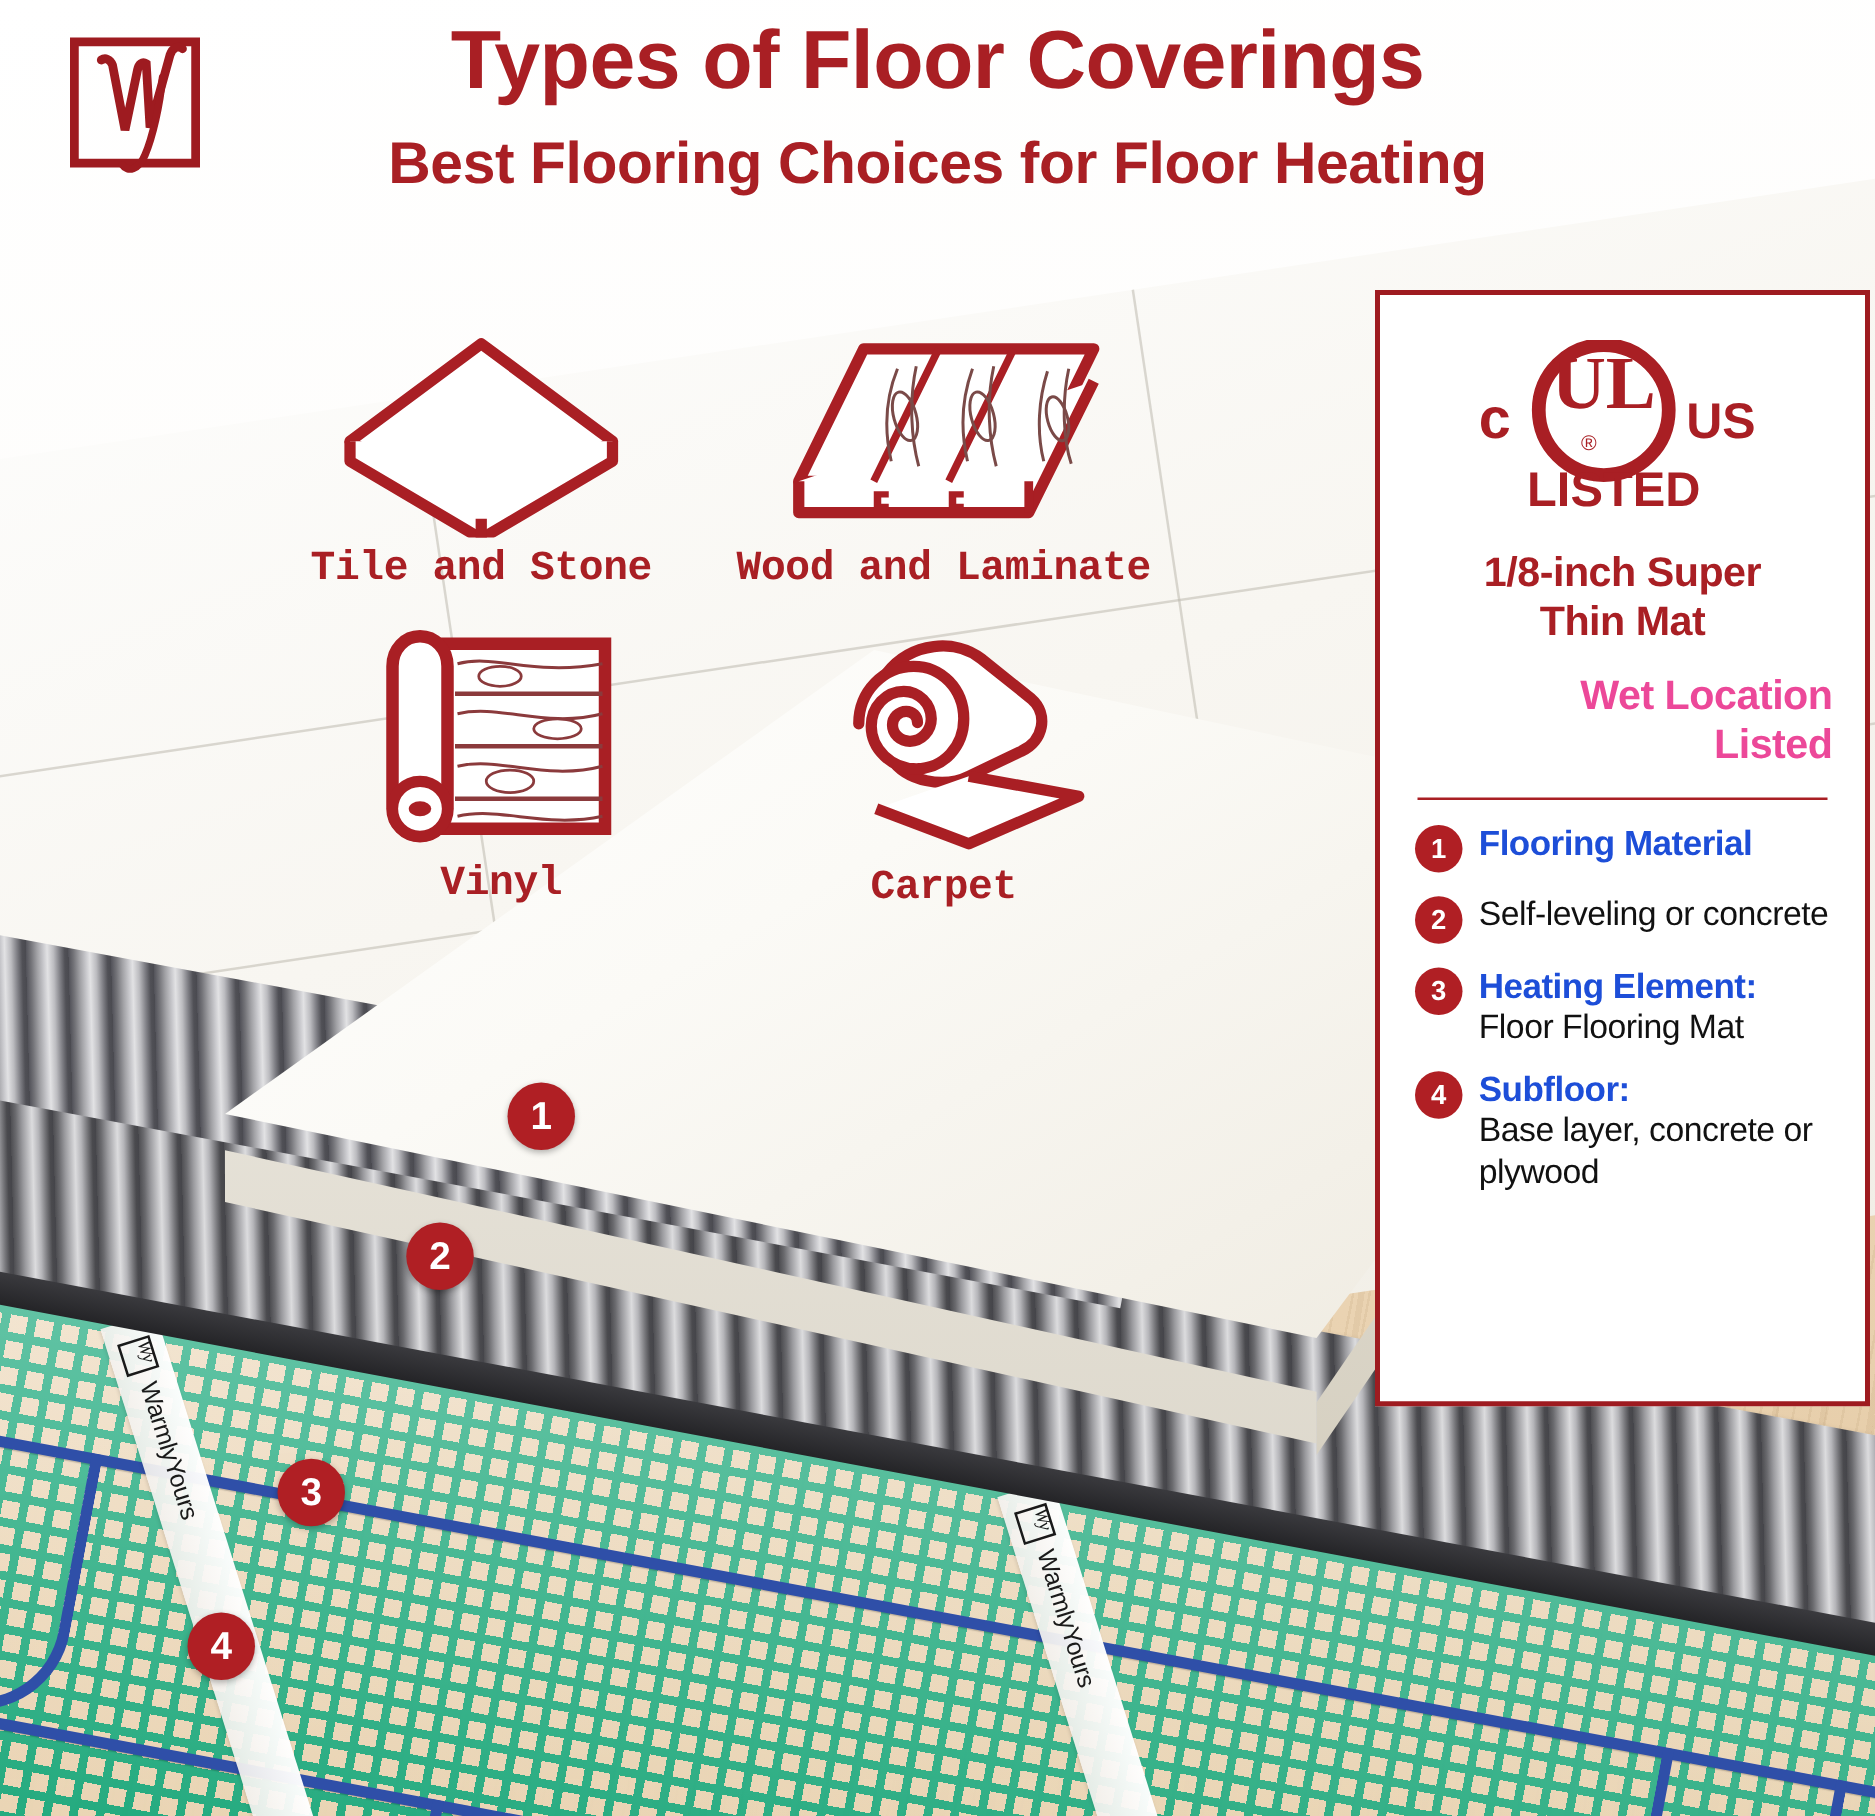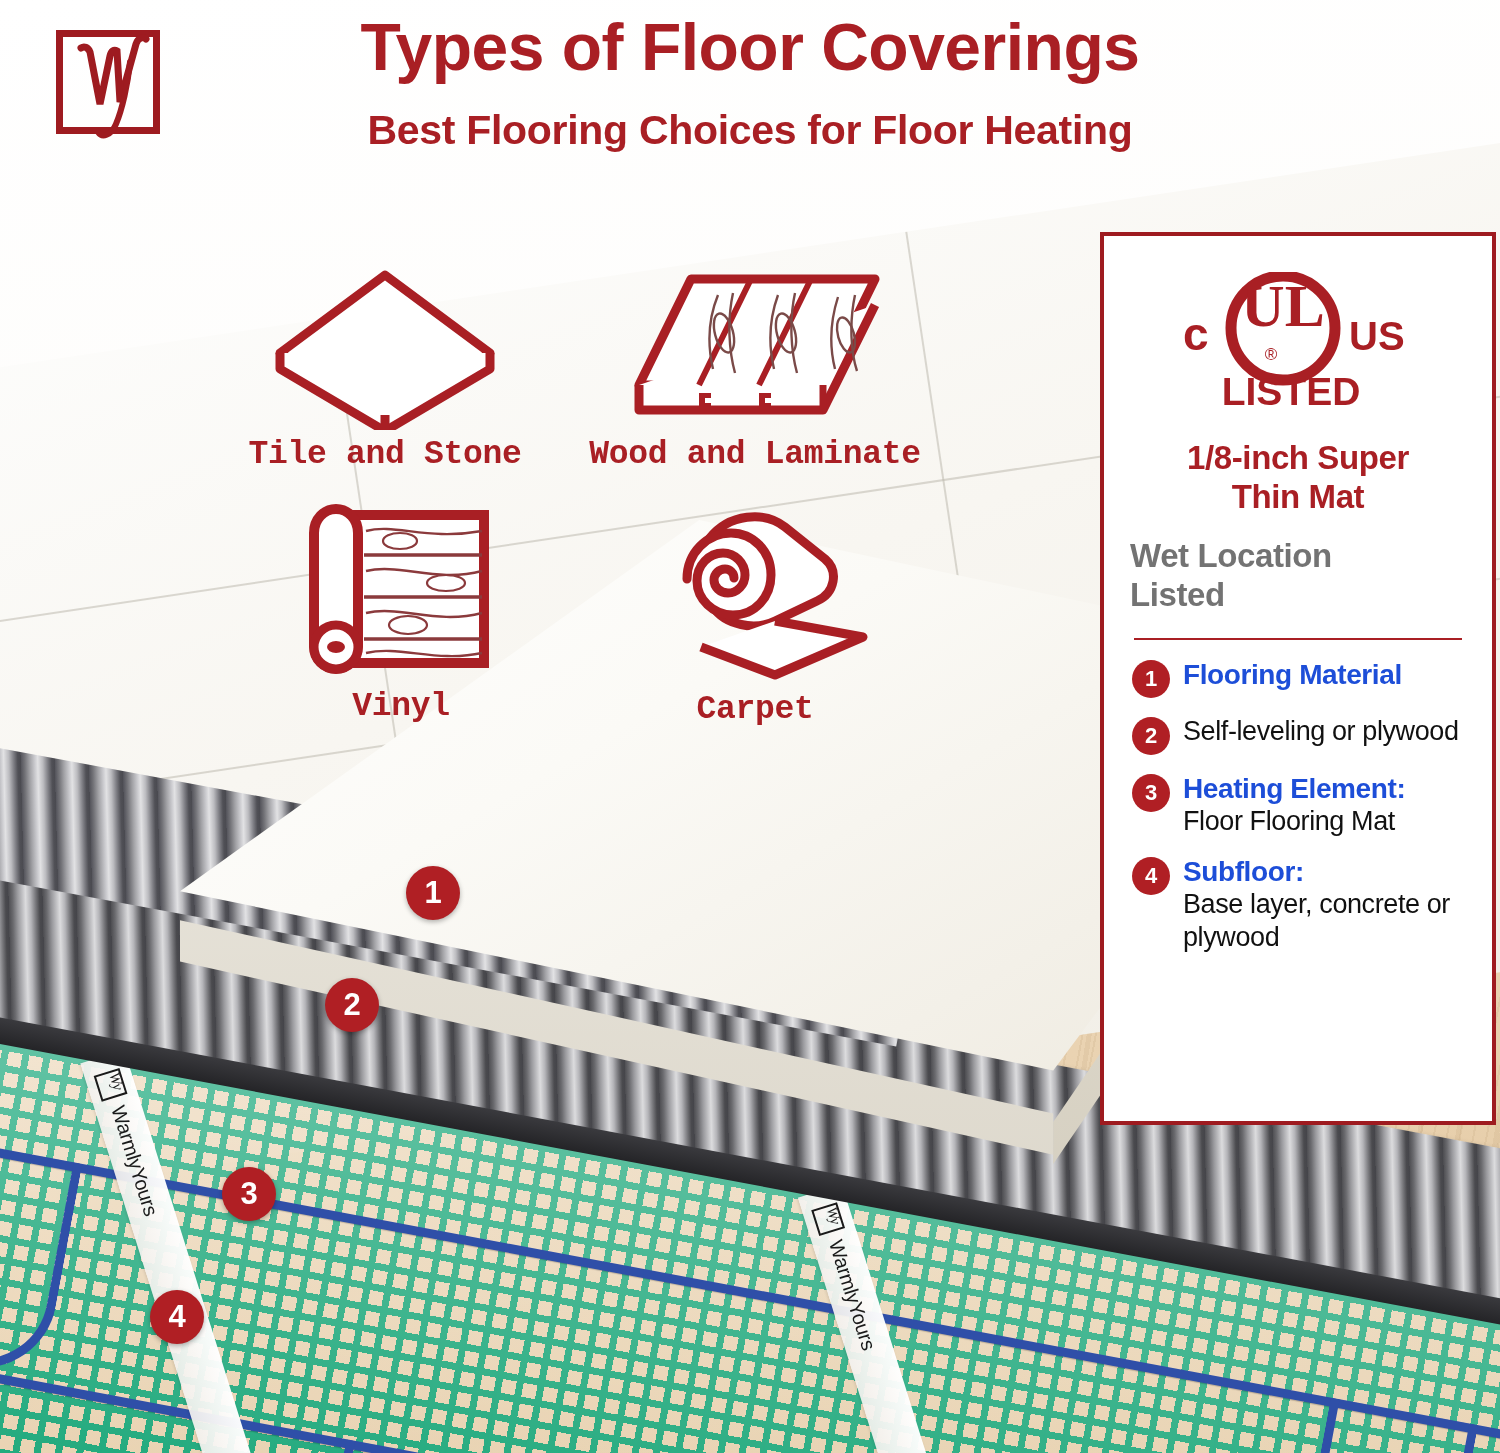--- a/index.html
+++ b/index.html
@@ -7,21 +7,21 @@
   #stage{position:relative;width:1500px;height:1453px;background:#ffffff;overflow:hidden;}
 
   
   .header{position:absolute;left:0;top:0;width:1500px;height:200px;z-index:40;}
   .logo-box{position:absolute;left:48px;top:22px;width:120px;height:118px;}
   .logo-sq{position:absolute;left:8px;top:8px;width:104px;height:104px;border:7px solid #9e1b20;box-sizing:border-box;}
   .logo-wy{position:absolute;left:0;top:0;width:120px;height:118px;}
   .title{position:absolute;left:180px;top:8px;width:1140px;text-align:center;
          font-size:66px;line-height:78px;font-weight:bold;color:#a91f24;letter-spacing:-0.5px;}
   .subtitle{position:absolute;left:180px;top:104px;width:1140px;text-align:center;
-         font-size:41px;line-height:52px;font-weight:bold;color:#a91f24;letter-spacing:-0.3px;}
+         font-size:47px;line-height:52px;font-weight:bold;color:#a91f24;letter-spacing:-0.3px;}
 
   
   .scene{position:absolute;left:0;top:0;width:1500px;height:1453px;z-index:5;overflow:hidden;}
 
   
   .backdrop{position:absolute;left:0;top:0;width:1500px;height:1453px;
     background:linear-gradient(175deg,#ffffff 0%,#fdfcfa 40%,#f7f5f0 65%,#f2efe8 100%);}
 
   
   .plywood{position:absolute;left:-120px;top:880px;width:1760px;height:700px;
@@ -106,21 +106,21 @@
   .icon-cap{font-size:33px;font-weight:bold;color:#a91f24;letter-spacing:-.3px;margin-top:6px;}
   .ic{display:block;margin:0 auto;}
 
   
   .panel{position:absolute;left:1100px;top:232px;width:396px;height:893px;
     background:#ffffff;border:4px solid #9e1b20;box-sizing:border-box;z-index:45;
     padding:18px 26px 0 26px;}
   .ul-mark{width:100%;display:flex;justify-content:center;margin-top:18px;}
   .spec{text-align:center;color:#a91f24;font-weight:bold;font-size:33px;
     line-height:39px;margin-top:26px;letter-spacing:-.4px;}
-  .spec2{text-align:left;color:#737373;font-weight:bold;font-size:33px;
+  .spec2{text-align:right;color:#ec4899;font-weight:bold;font-size:33px;
     line-height:39px;margin-top:20px;letter-spacing:-.4px;}
   .rule{height:2px;background:#a91f24;margin:24px 4px 18px 4px;}
   .legend{padding:0 2px;}
   .leg-row{display:flex;align-items:flex-start;gap:13px;margin-bottom:17px;}
   .leg-num{flex:0 0 auto;width:38px;height:38px;border-radius:50%;background:#b01f24;
     color:#fff;font-size:22px;font-weight:bold;display:flex;align-items:center;
     justify-content:center;margin-top:2px;}
   .leg-body{flex:1 1 auto;}
   .leg-title{color:#1d4ed8;font-size:28px;font-weight:bold;line-height:33px;letter-spacing:-.4px;}
   .leg-desc{color:#111111;font-size:27px;line-height:33px;letter-spacing:-.4px;}
@@ -282,21 +282,21 @@
     <div class="legend">
       <div class="leg-row">
         <span class="leg-num">1</span>
         <span class="leg-body">
           <span class="leg-title" style="display: block;">Flooring Material</span>
         </span>
       </div>
       <div class="leg-row">
         <span class="leg-num">2</span>
         <span class="leg-body">
-          <span class="leg-desc" style="display: block;">Self-leveling or plywood</span>
+          <span class="leg-desc" style="display: block;">Self-leveling or concrete</span>
         </span>
       </div>
       <div class="leg-row">
         <span class="leg-num">3</span>
         <span class="leg-body">
           <span class="leg-title" style="display: block;">Heating Element:</span>
           <span class="leg-desc" style="display: block;">Floor Flooring Mat</span>
         </span>
       </div>
       <div class="leg-row">

